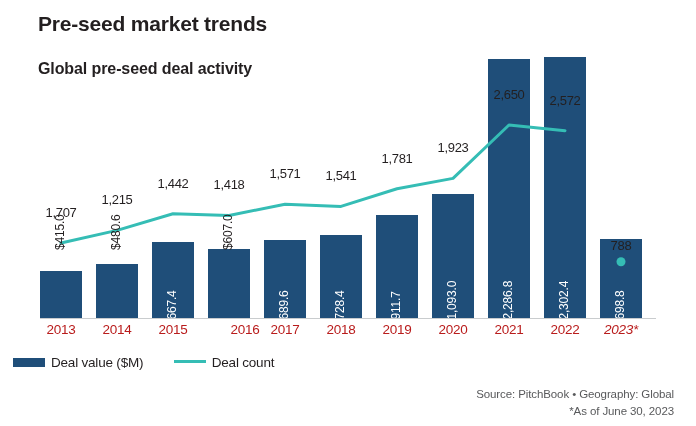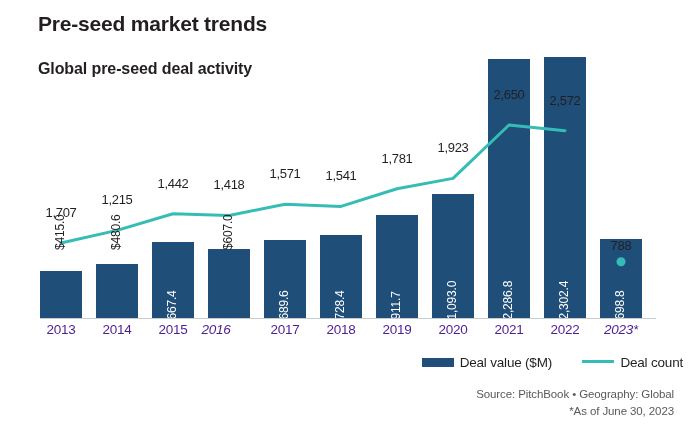--- a/index.html
+++ b/index.html
@@ -67,41 +67,41 @@
   .count-label {
     position: absolute;
     color: #231f20;
     font-size: 13px;
     text-align: center;
     white-space: nowrap;
     letter-spacing: -0.3px;
   }
   .x-tick {
     position: absolute;
-    color: #4c1d95;
+    color: #b91c1c;
     font-size: 13.5px;
     text-align: center;
     white-space: nowrap;
     letter-spacing: -0.3px;
     top: 322px;
   }
   #axis-line {
     position: absolute;
     left: 40px;
     top: 318px;
     width: 616px;
     height: 1px;
     background: #c9ccce;
   }
   #legend {
     position: absolute;
     left: 0;
     top: 352px;
     width: 696px;
-    text-align: right;
+    text-align: left;
     white-space: nowrap;
   }
   .legend-item {
     display: inline-block;
     vertical-align: middle;
     margin: 0 13px;
   }
   .legend-swatch-bar {
     display: inline-block;
     vertical-align: middle;
@@ -189,21 +189,21 @@
         <div class="bar-value-inside" style="left: 571px; top: 312px;">$2,302.4</div>
         <div class="count-label" style="left: 537px; width: 56px; top: 92.7274px;">2,572</div>
         <div class="bar-value-inside" style="left: 627px; top: 312px;">$698.8</div>
         <div class="count-label" style="left: 593px; width: 56px; top: 238px;">788</div>
       </div>
     <div id="axis-line"></div>
     <div id="xticks-layer">
         <div class="x-tick" style="left: 33px; width: 56px;">2013</div>
         <div class="x-tick" style="left: 89px; width: 56px;">2014</div>
         <div class="x-tick" style="left: 145px; width: 56px;">2015</div>
-        <div class="x-tick" style="left: 188px; width: 56px; font-style: italic;">2016</div>
+        <div class="x-tick" style="left: 217px; width: 56px;">2016</div>
         <div class="x-tick" style="left: 257px; width: 56px;">2017</div>
         <div class="x-tick" style="left: 313px; width: 56px;">2018</div>
         <div class="x-tick" style="left: 369px; width: 56px;">2019</div>
         <div class="x-tick" style="left: 425px; width: 56px;">2020</div>
         <div class="x-tick" style="left: 481px; width: 56px;">2021</div>
         <div class="x-tick" style="left: 537px; width: 56px;">2022</div>
         <div class="x-tick" style="left: 593px; width: 56px; font-style: italic;">2023*</div>
       </div>
   </div>
 

